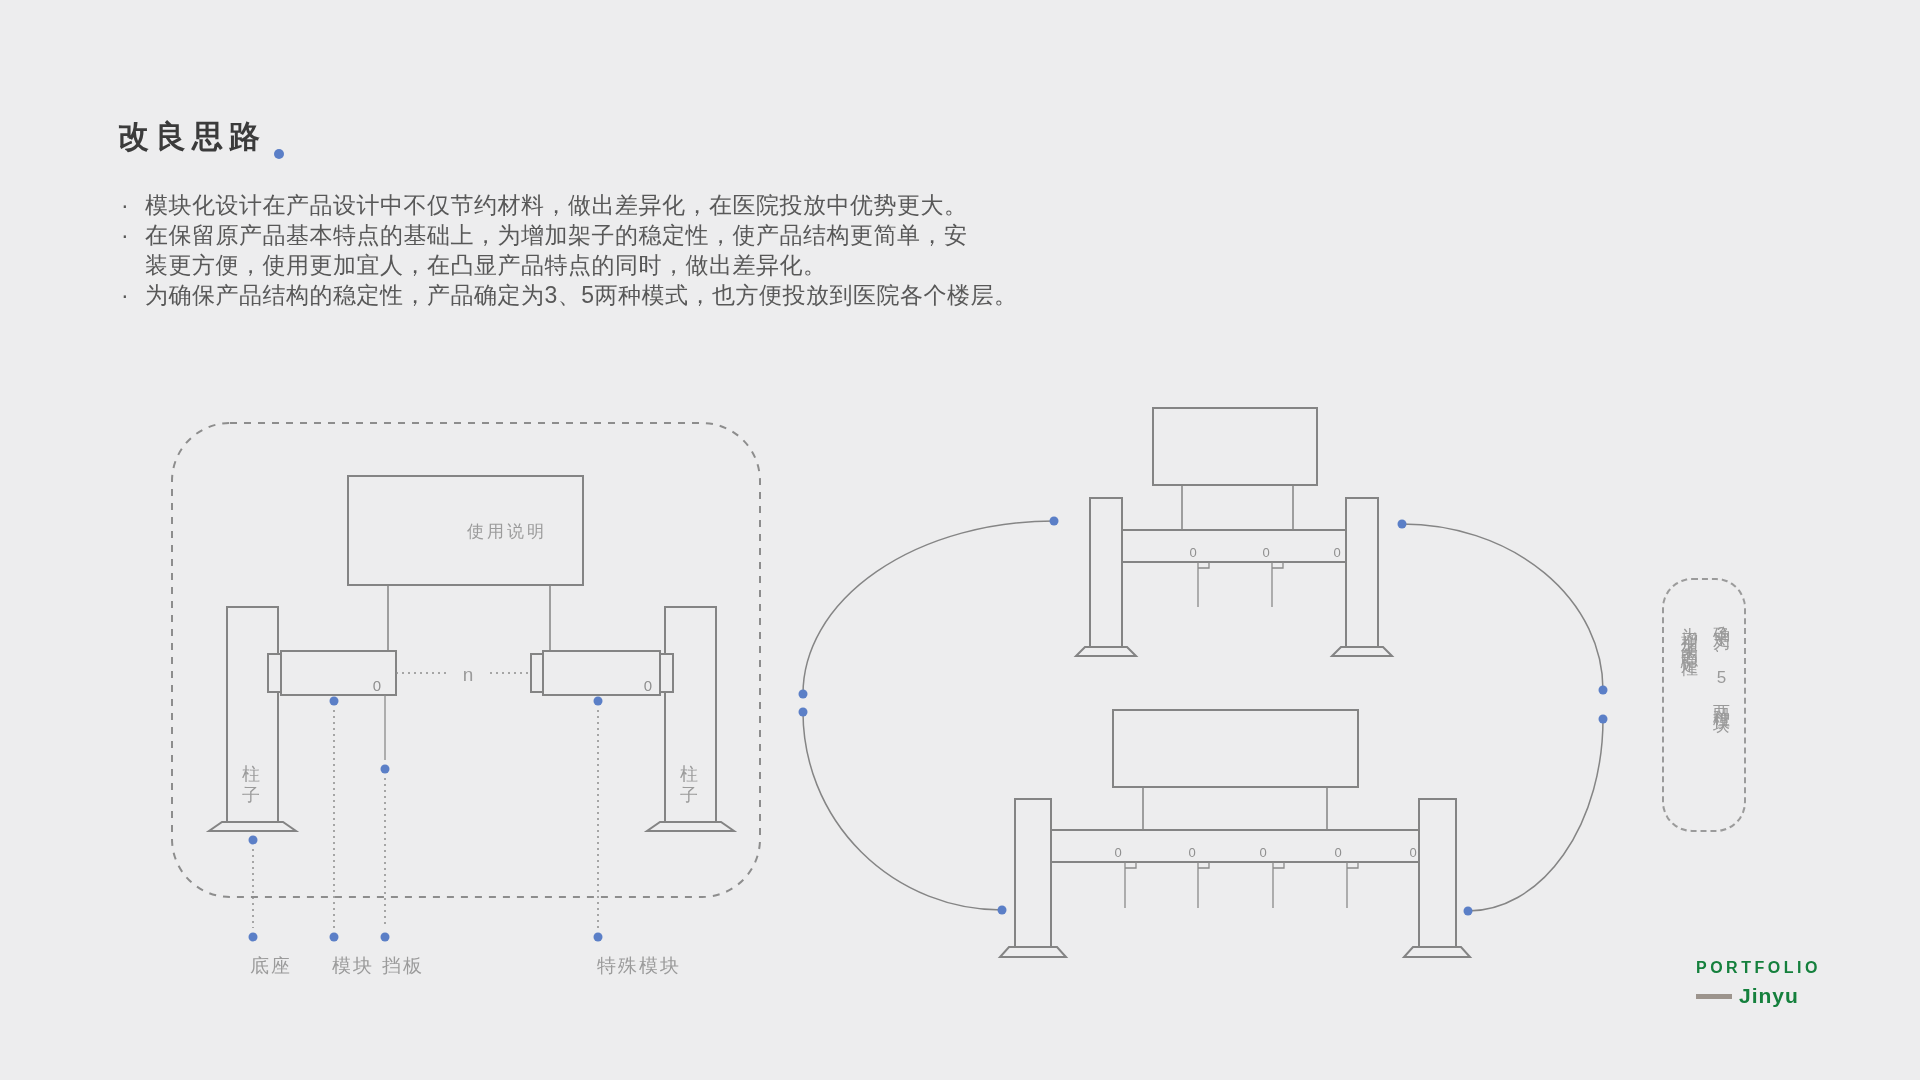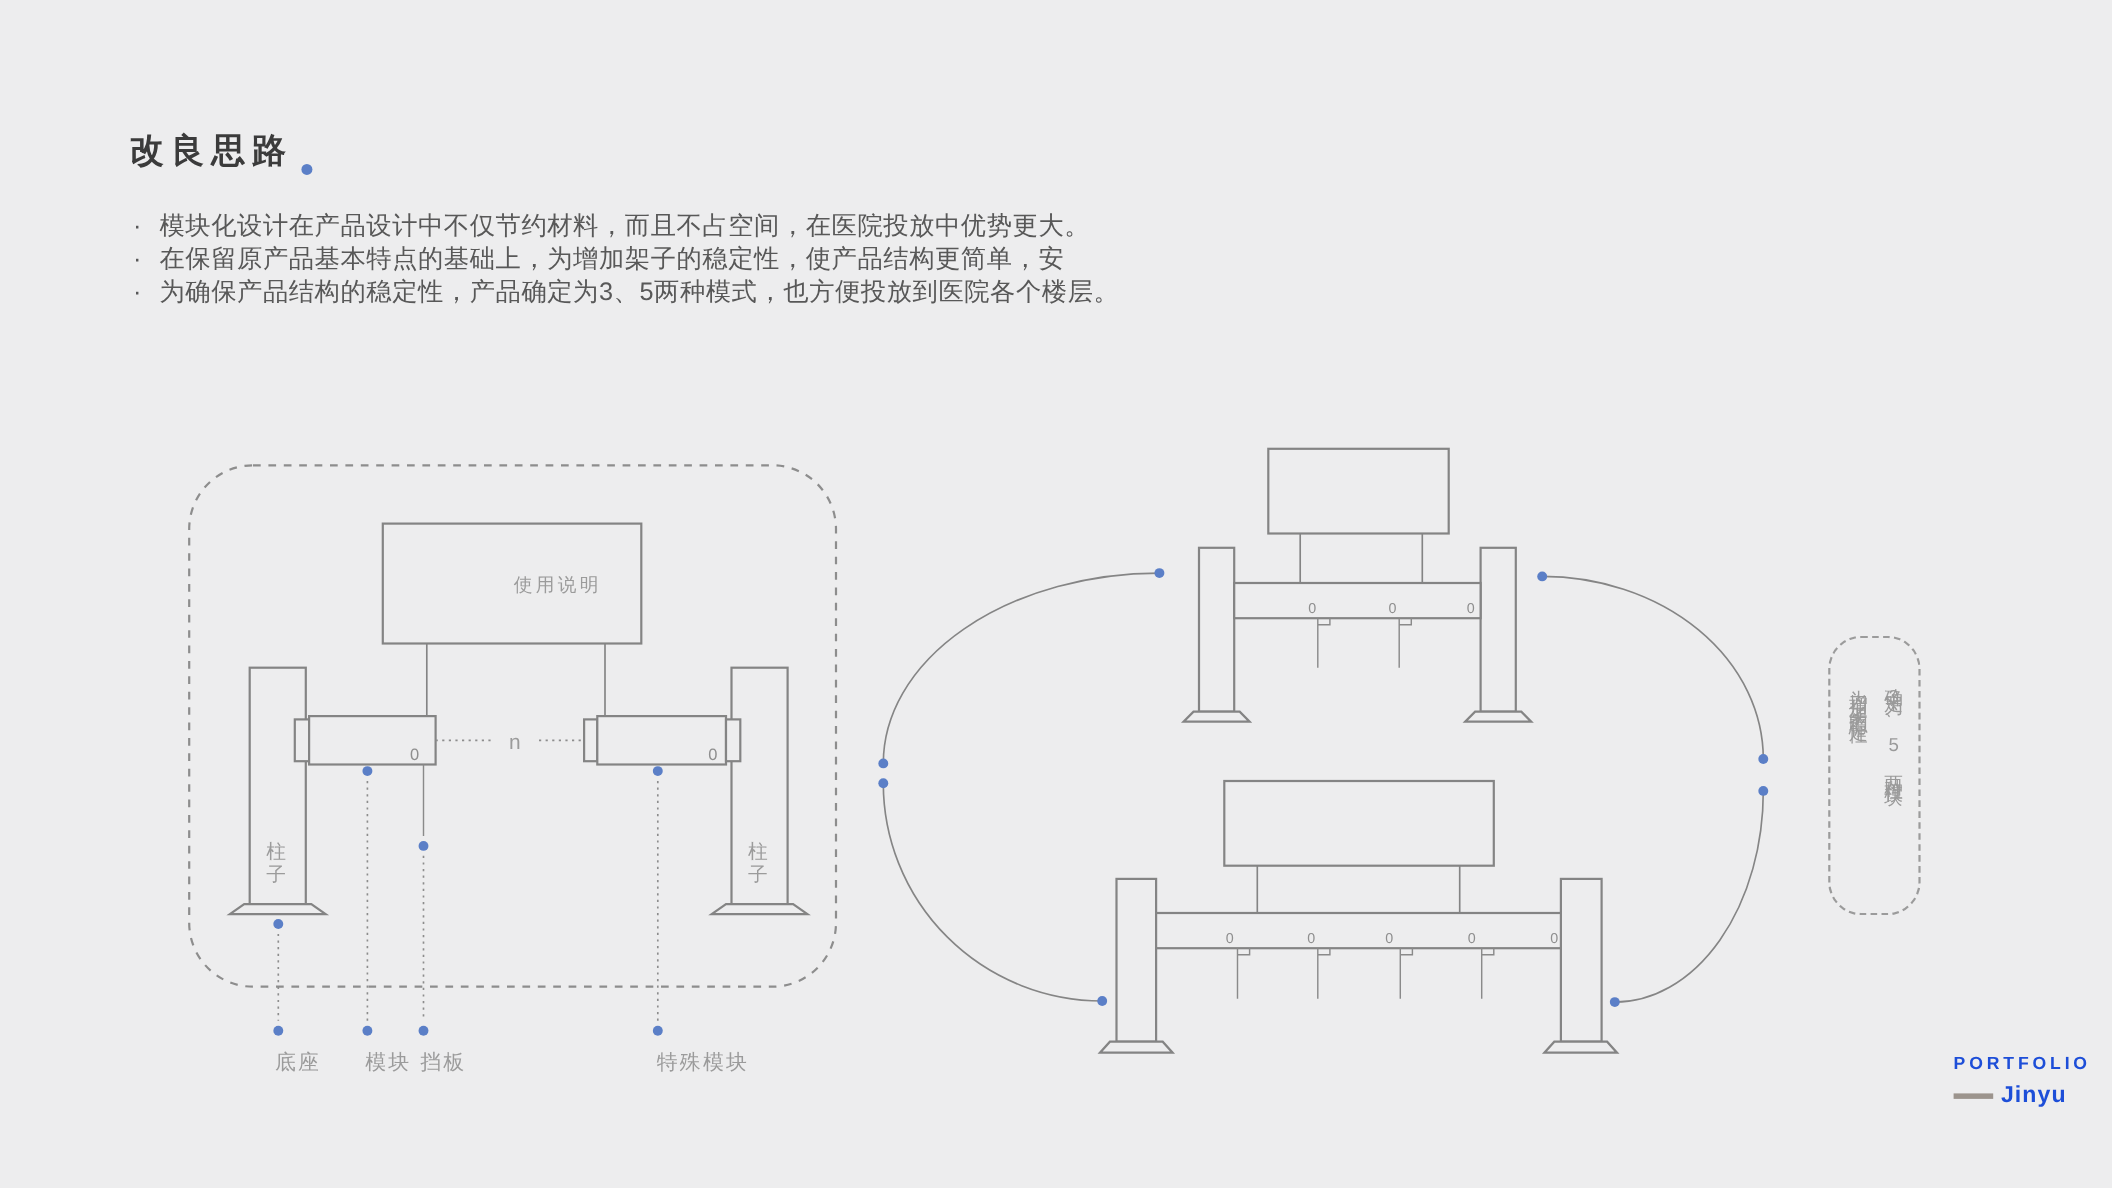--- a/index.html
+++ b/index.html
@@ -51,42 +51,46 @@
   }
   .note-col{
     position:absolute;
     writing-mode:vertical-rl;text-orientation:upright;
     font-size:17px;letter-spacing:4px;color:#9a9a9a;white-space:nowrap;
   }
   .note-col-first{left:1678px;top:614px;}
   .note-col-second{left:1710px;top:612px;}
 
   
-  .logo{position:absolute;left:1776px;top:959px;color:#1d4ed8;}
+  .logo{position:absolute;left:1696px;top:959px;color:#15803d;}
   .logo-line1{font-size:16px;font-weight:700;letter-spacing:3.5px;}
   .logo-line2{margin-top:7px;display:flex;align-items:center;}
   .logo-dash{width:36px;height:5px;background:#9c948d;margin-right:7px;}
   .logo-name{font-size:21px;font-weight:700;letter-spacing:1px;}
 </style>
 </head>
 <body>
 
 <div class="slide">
 
   <div class="title">改良思路</div>
   <div class="title-dot" style="background:#5b7fc7;"></div>
 
   <div class="bullets">
     <div class="bullet-line">
       <span class="bullet-marker">·</span>
-      <span class="bullet-text">模块化设计在产品设计中不仅节约材料，而且不占空间，在医院投放中优势更大。</span>
+      <span class="bullet-text">模块化设计在产品设计中不仅节约材料，做出差异化，在医院投放中优势更大。</span>
     </div>
     <div class="bullet-line">
       <span class="bullet-marker">·</span>
       <span class="bullet-text">在保留原产品基本特点的基础上，为增加架子的稳定性，使产品结构更简单，安</span>
+    </div>
+    <div class="bullet-line">
+      <span class="bullet-marker"></span>
+      <span class="bullet-text">装更方便，使用更加宜人，在凸显产品特点的同时，做出差异化。</span>
     </div>
     <div class="bullet-line">
       <span class="bullet-marker">·</span>
       <span class="bullet-text">为确保产品结构的稳定性，产品确定为3、5两种模式，也方便投放到医院各个楼层。</span>
     </div>
   </div>
 
   <svg width="1920" height="1080" viewBox="0 0 1920 1080">
 
     <g>

